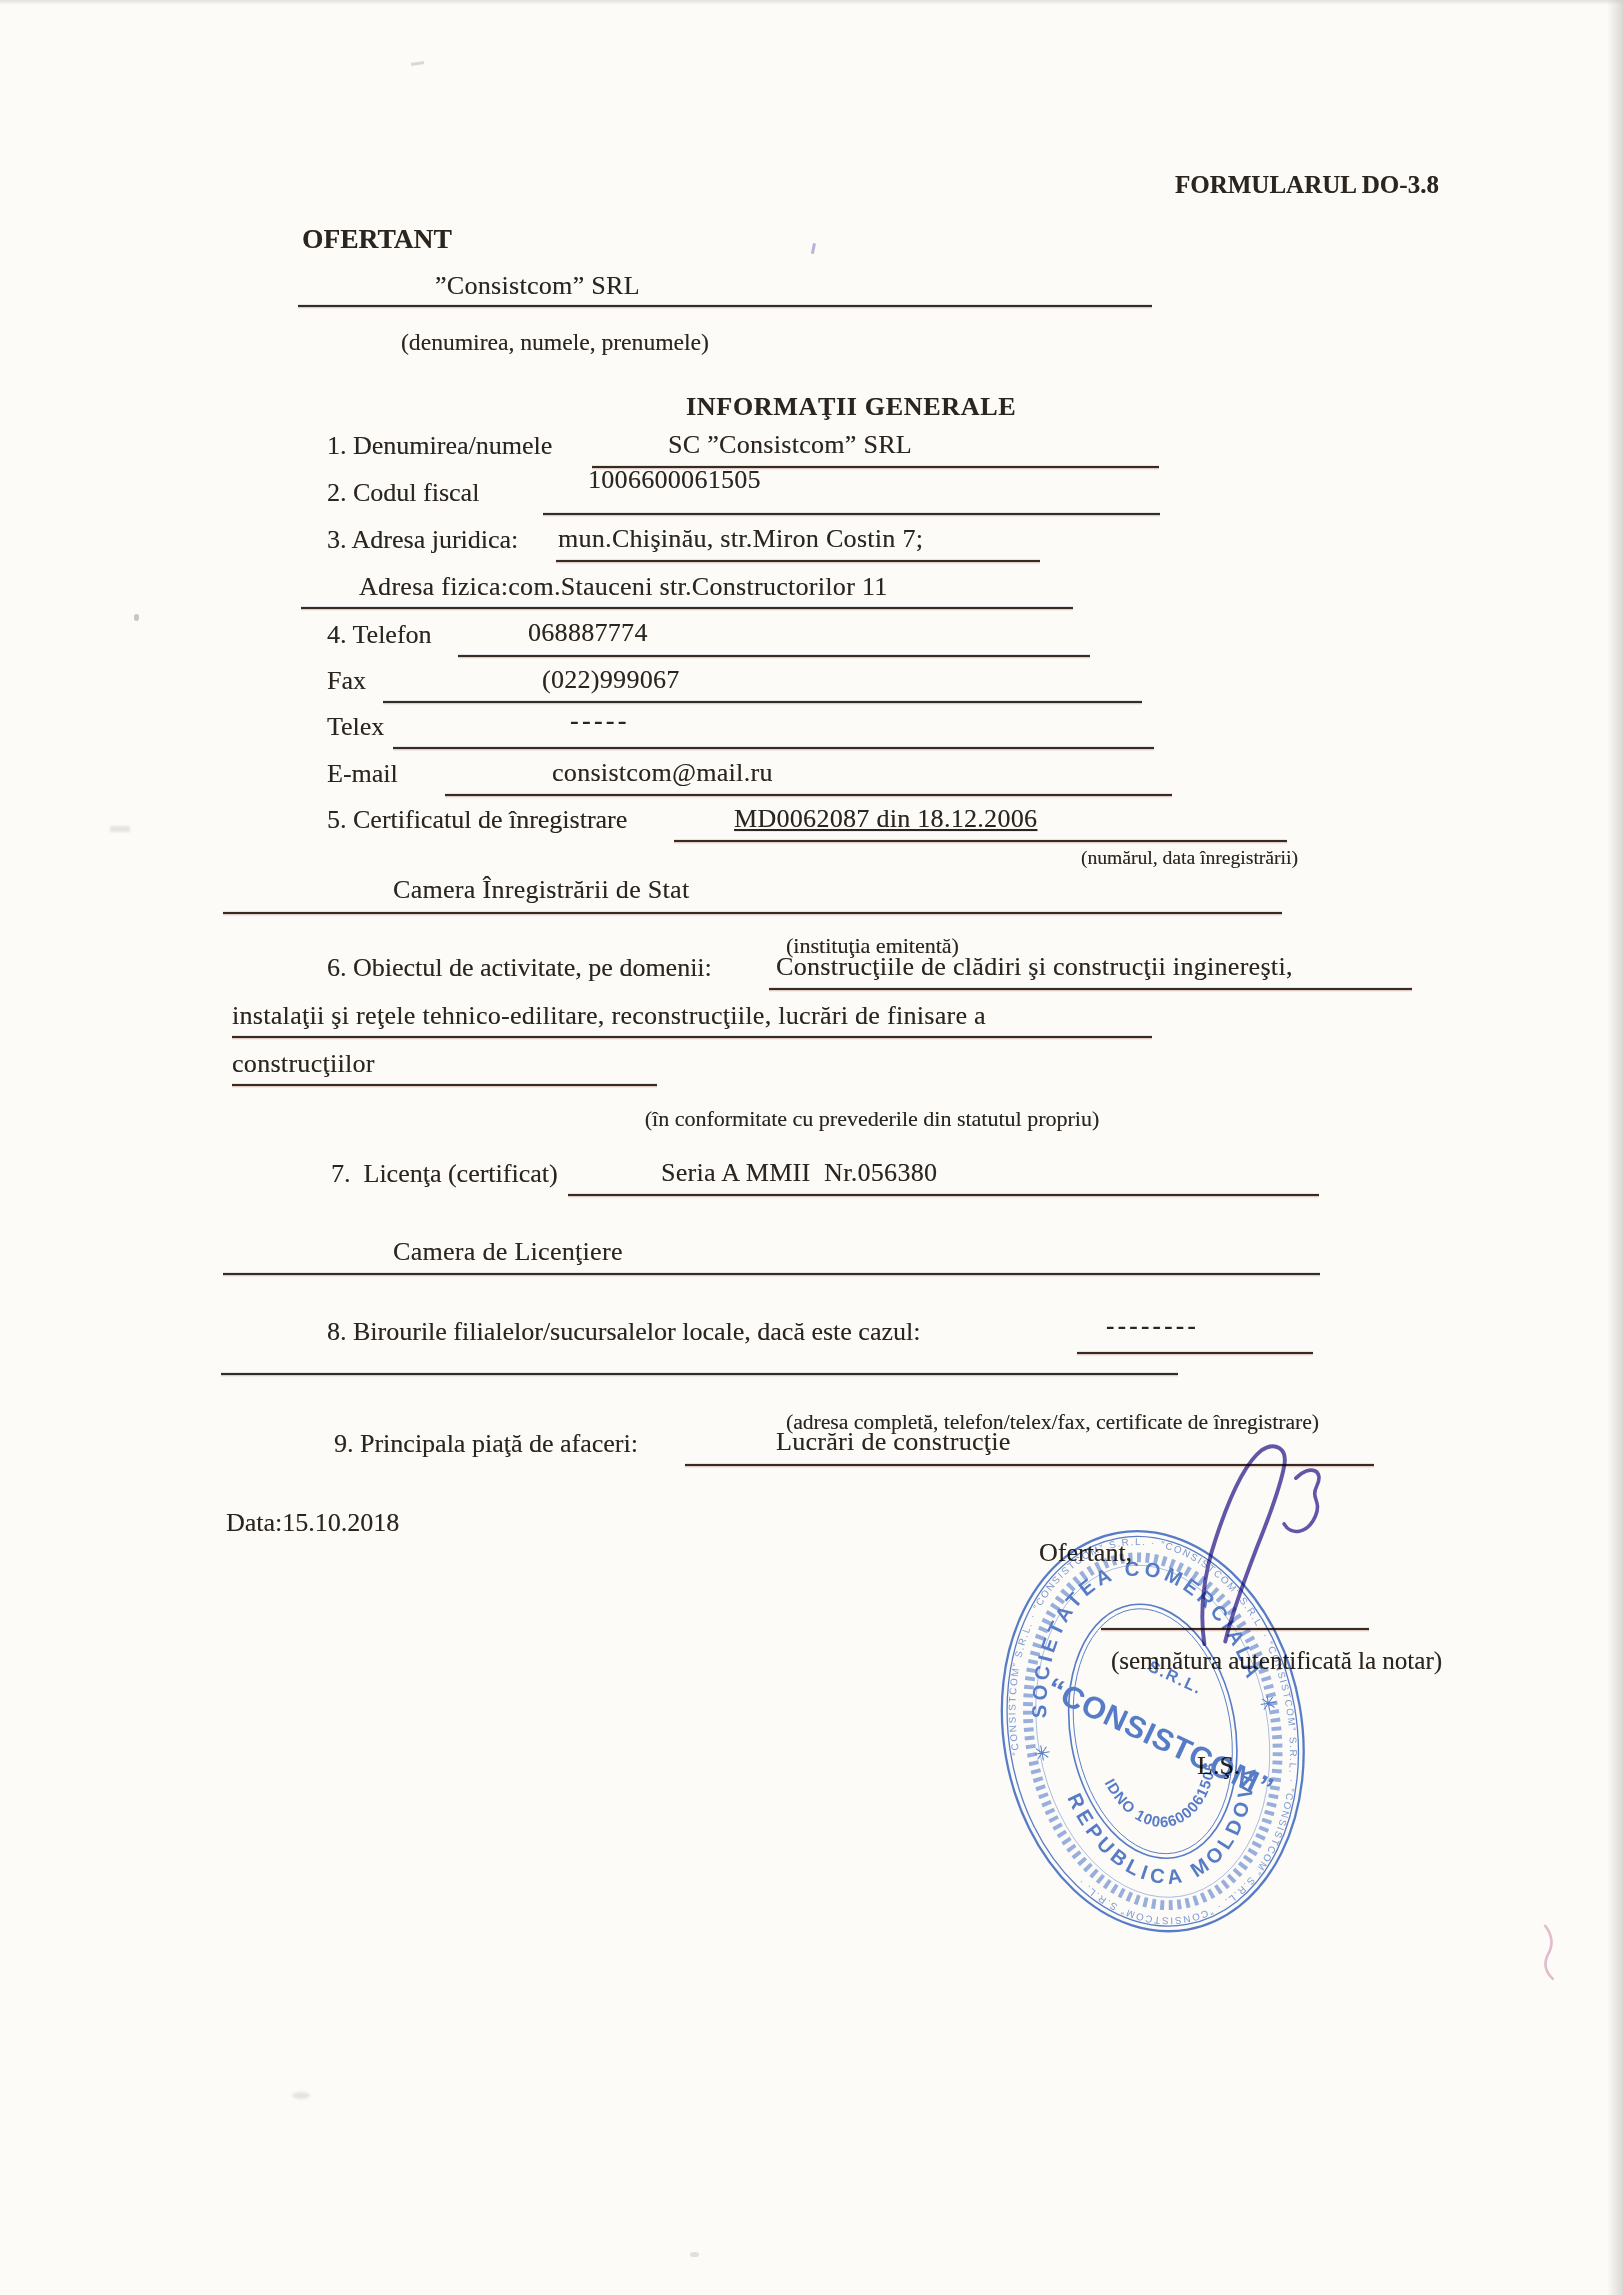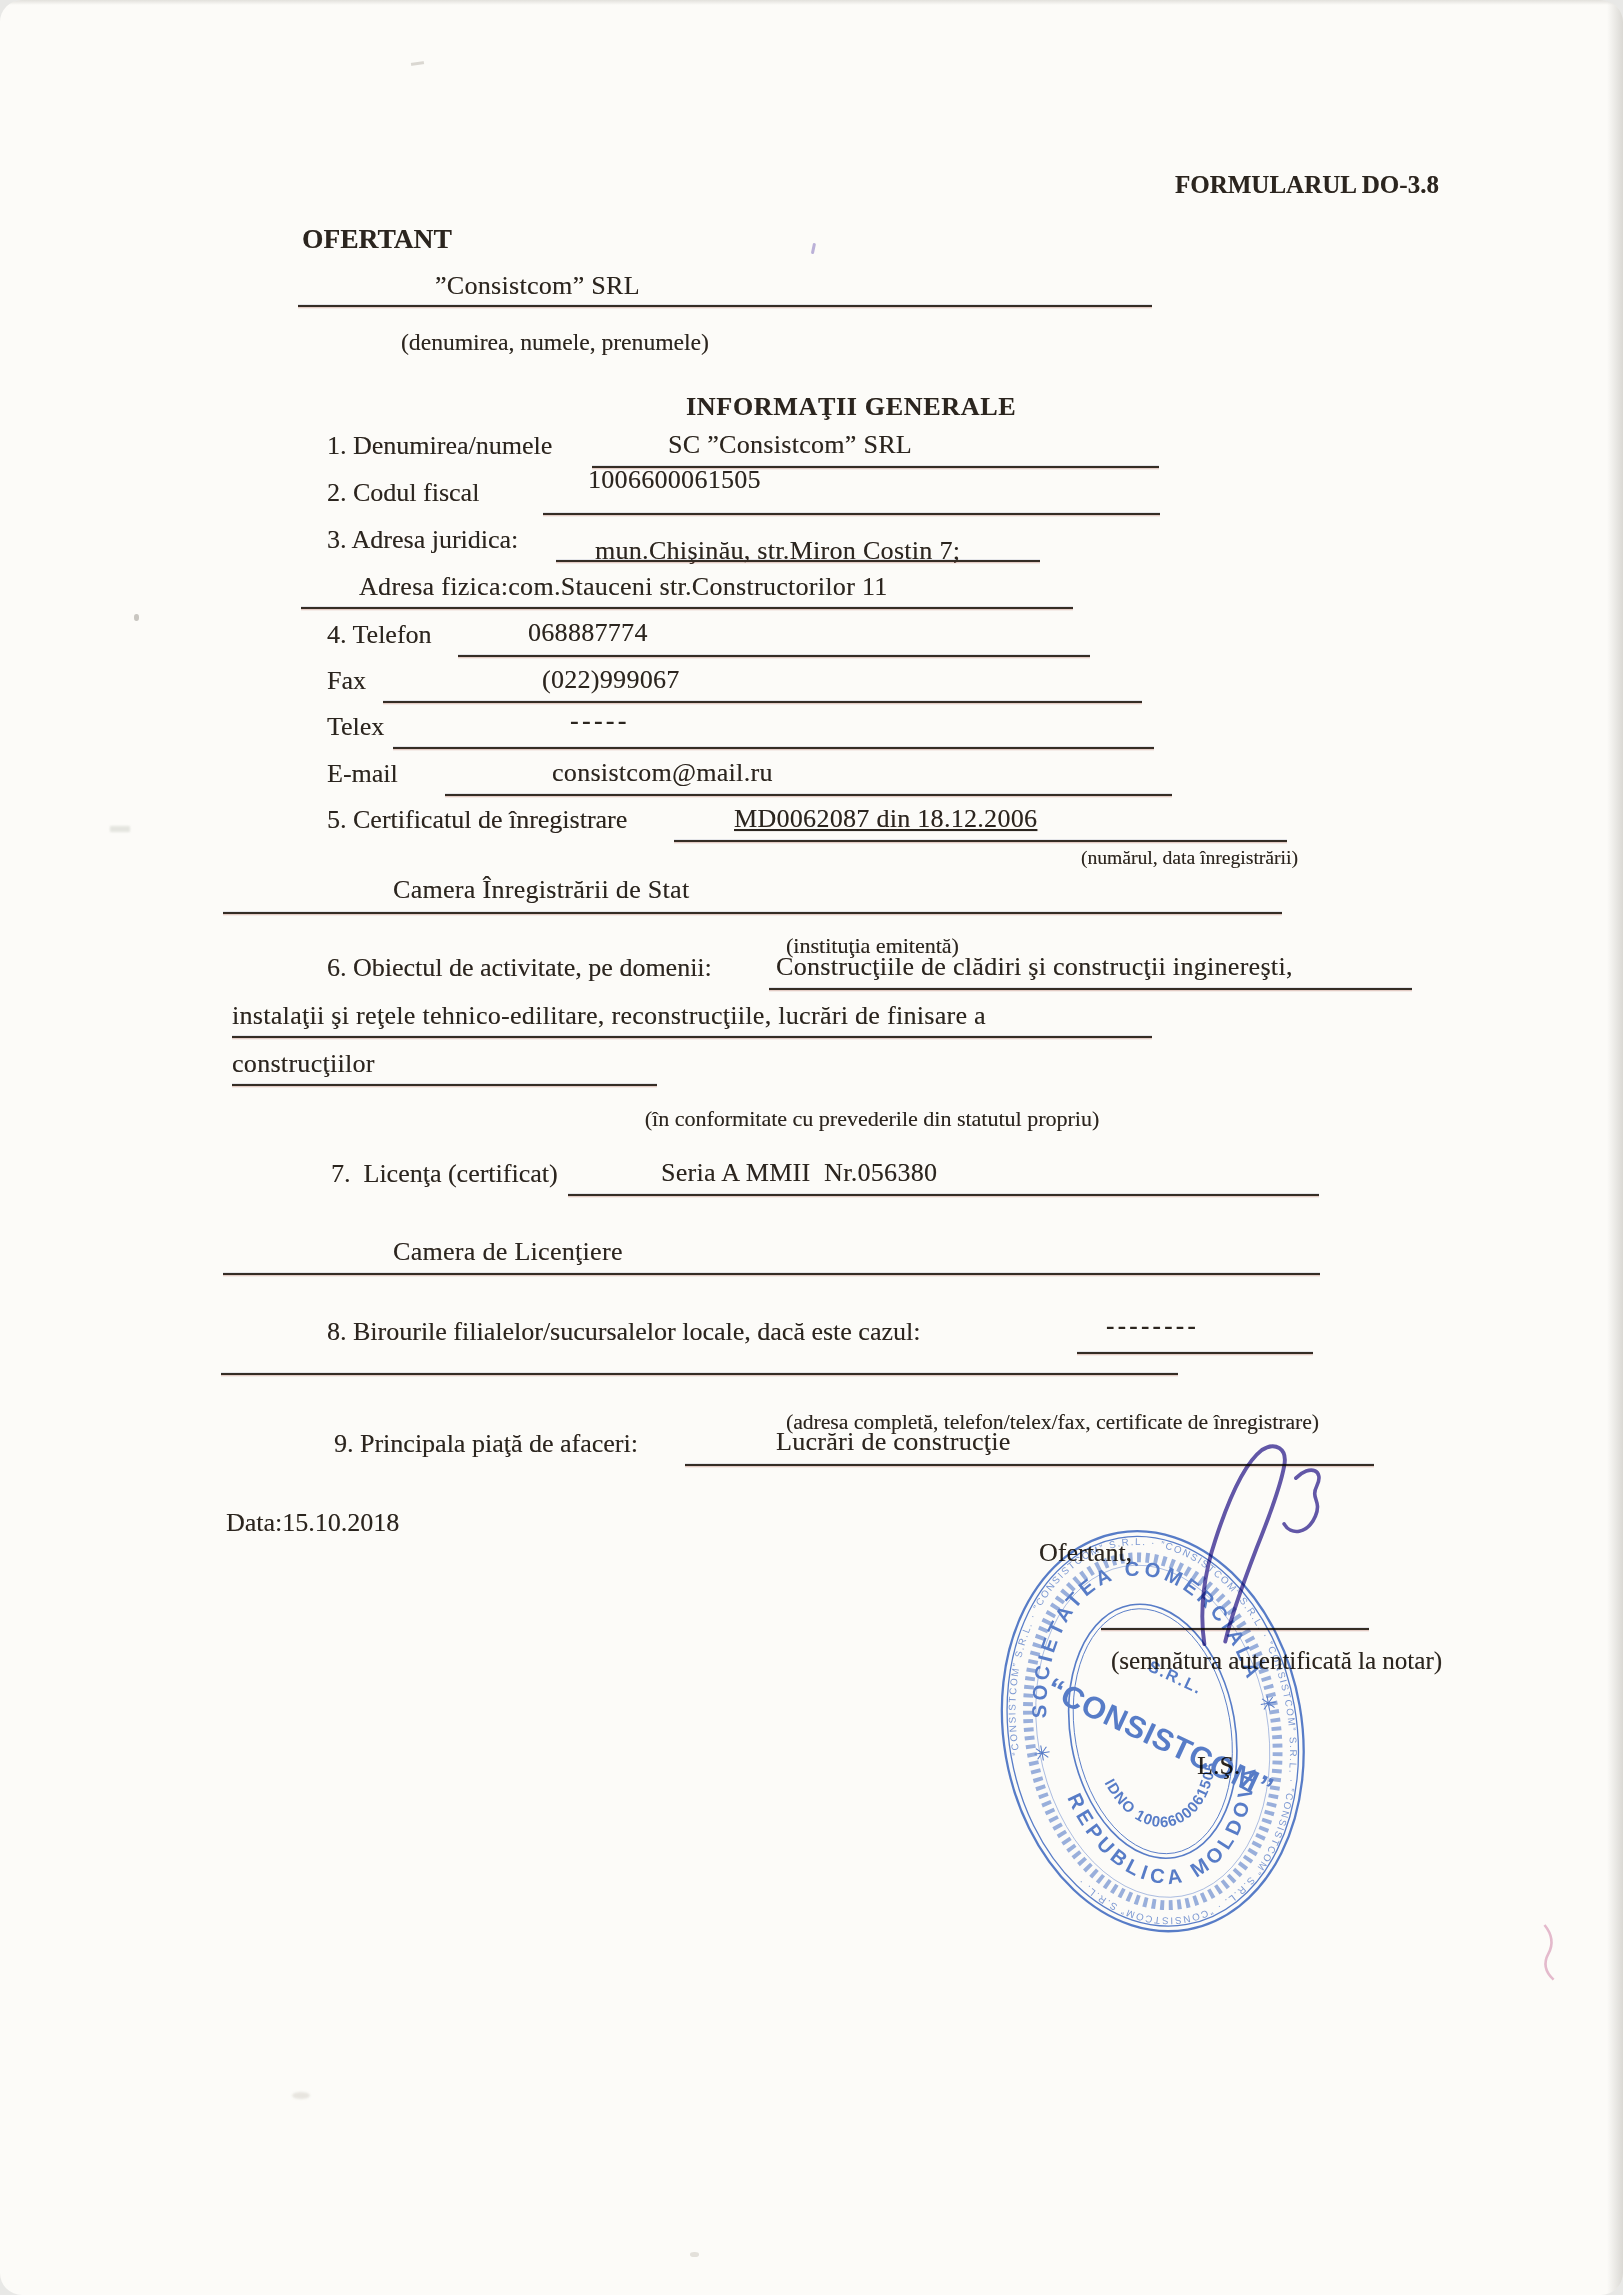--- a/index.html
+++ b/index.html
@@ -1,21 +1,20 @@
 <!DOCTYPE html>
 <html style="--stamp: #4a73c9; --signature-ink: #564aa5; --paper: #fcfbf8; --text-ink: #2b251f;font-size:10.5px"><head>
 <meta charset="utf-8">
 <style>
   html,body{margin:0;padding:0;background:#e8e8e6;}
   .page{
     position:relative;width:1623px;height:2295px;overflow:hidden;
     background:var(--paper,#fcfbf8);
     font-family:"Liberation Serif","DejaVu Serif",serif;
     color:var(--text-ink,#2b251f);
-    border-radius:22px;
   }
   .line{position:absolute;white-space:pre;font-size:26px;line-height:1.1;
         text-shadow:0.2px 0.2px 0.5px rgba(70,55,40,.45);}
   .bold{font-weight:bold;}
   .hint{font-size:22px;margin-top:18px;}
   .small{font-size:19.6px;}
   .center{text-align:center;}
   .right{text-align:right;}
   .ul{position:absolute;height:2px;background:#352d25;
       box-shadow:0 1.3px 0 rgba(150,60,40,.25), 0 -0.7px 0 rgba(80,90,140,.18);}
@@ -46,21 +45,21 @@
 
   <div class="line" style="left:327px;top:432px;">1. Denumirea/numele</div>
   <div class="line value" style="left:668px;top:431px;">SC ”Consistcom” SRL</div>
   <div class="ul" style="left:592px;top:466px;width:567px;"></div>
 
   <div class="line" style="left:327px;top:479px;">2. Codul fiscal</div>
   <div class="line value" style="left:588px;top:466px;">1006600061505</div>
   <div class="ul" style="left:543px;top:513px;width:617px;"></div>
 
   <div class="line" style="left:327px;top:526px;">3. Adresa juridica:</div>
-  <div class="line value" style="left:595px;top:525px;margin-top:12px;">mun.Chişinău, str.Miron Costin 7;</div>
+  <div class="line value" style="left:558px;top:525px;">mun.Chişinău, str.Miron Costin 7;</div>
   <div class="ul" style="left:556px;top:560px;width:484px;"></div>
 
   <div class="line value" style="left:359px;top:573px;">Adresa fizica:com.Stauceni str.Constructorilor 11</div>
   <div class="ul" style="left:301px;top:607px;width:772px;"></div>
 
   <div class="line" style="left:327px;top:621px;">4. Telefon</div>
   <div class="line value" style="left:528px;top:619px;">068887774</div>
   <div class="ul" style="left:458px;top:655px;width:632px;"></div>
 
   <div class="line" style="left:327px;top:667px;">Fax</div>

